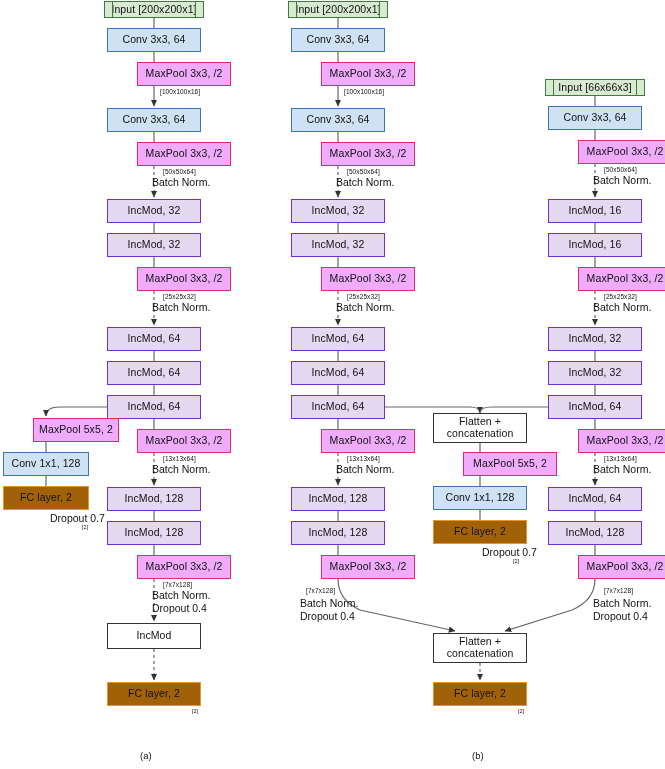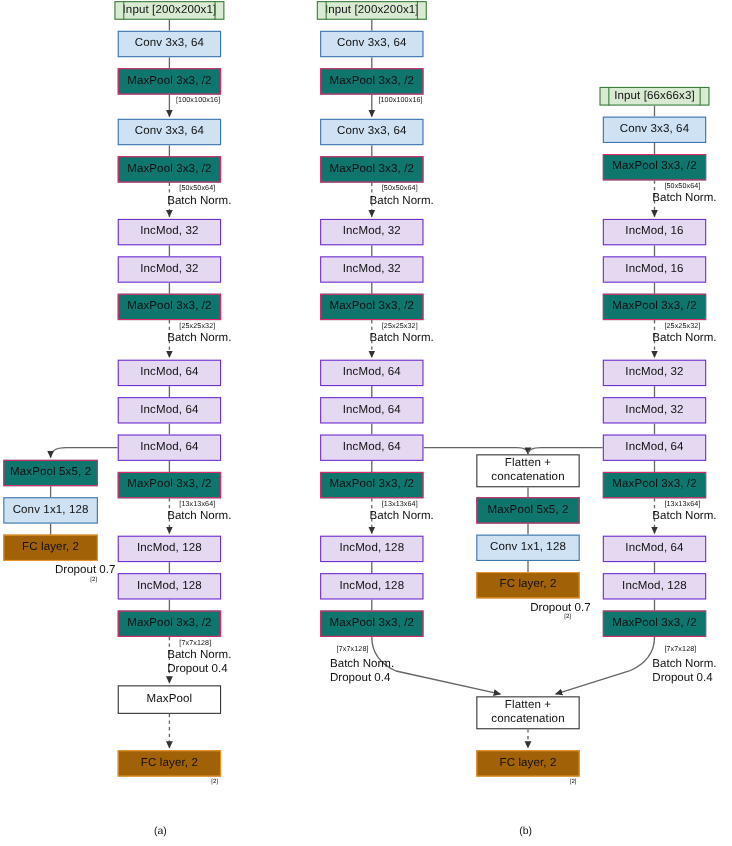--- a/index.html
+++ b/index.html
@@ -19,21 +19,21 @@
     text-align:center;letter-spacing:0.1px;
     border-width:1.3px;border-style:solid;
   }
   .n-input{background:#d9ead3;border-color:#3c7d3c;}
   .n-input .inner{
     position:absolute;left:7px;right:7px;top:-1.3px;bottom:-1.3px;
     border-left:1.3px solid #3c7d3c;border-right:1.3px solid #3c7d3c;
     box-sizing:border-box;pointer-events:none;
   }
   .n-conv{background:#cfe2f3;border-color:#3d76ae;}
-  .n-pool{background:#0f766e;border-color:#e0286b;}
+  .n-pool{background:#f0abfc;border-color:#e0286b;margin-left:30px;}
   .n-inc{background:#e5d9f2;border-color:#7030d0;}
   .n-fc{background:#a16207;border-color:#e8952a;}
   .n-plain{background:#ffffff;border-color:#333333;}
 
   .ann{
     position:absolute;font-size:10.5px;color:#111111;
     white-space:pre;line-height:1.22;
   }
   .ann.tiny{font-size:6.5px;letter-spacing:0.1px;}
   .ann.mini{font-size:5.5px;}
@@ -159,21 +159,21 @@
     <div class="node n-inc" style="left: 107px; top: 487px; width: 94px; height: 24px;">
       <span style="white-space: pre-line;">IncMod, 128</span>
     </div>
     <div class="node n-inc" style="left: 107px; top: 521px; width: 94px; height: 24px;">
       <span style="white-space: pre-line;">IncMod, 128</span>
     </div>
     <div class="node n-pool" style="left: 107px; top: 555px; width: 94px; height: 24px;">
       <span style="white-space: pre-line;">MaxPool 3x3, /2</span>
     </div>
     <div class="node n-plain" style="left: 107px; top: 623px; width: 94px; height: 26px;">
-      <span style="white-space: pre-line;">MaxPool</span>
+      <span style="white-space: pre-line;">IncMod</span>
     </div>
     <div class="node n-fc" style="left: 107px; top: 682px; width: 94px; height: 24px;">
       <span style="white-space: pre-line;">FC layer, 2</span>
     </div>
     <div class="node n-pool" style="left: 3px; top: 418px; width: 86px; height: 24px;">
       <span style="white-space: pre-line;">MaxPool 5x5, 2</span>
     </div>
     <div class="node n-conv" style="left: 3px; top: 452px; width: 86px; height: 24px;">
       <span style="white-space: pre-line;">Conv 1x1, 128</span>
     </div>

